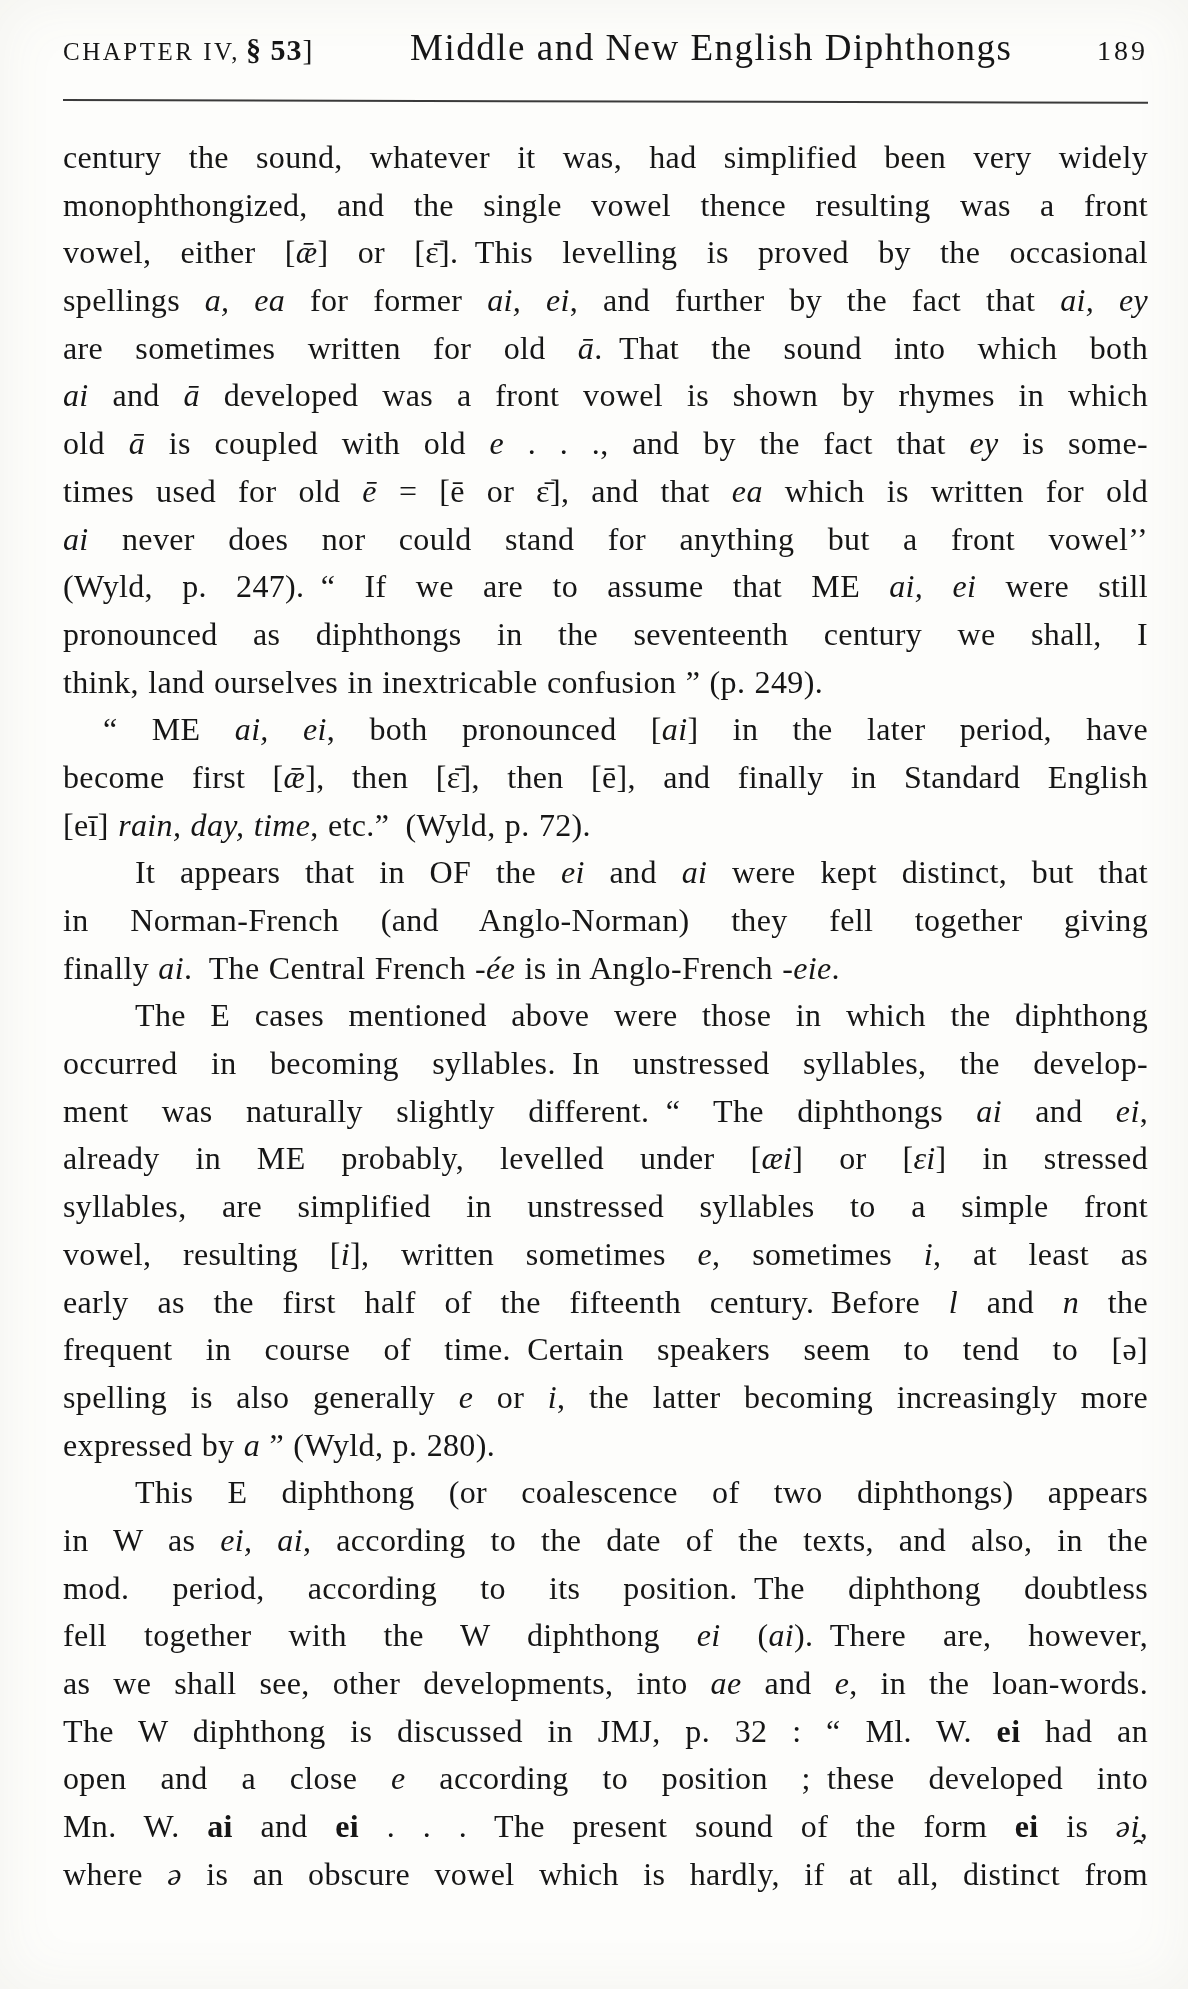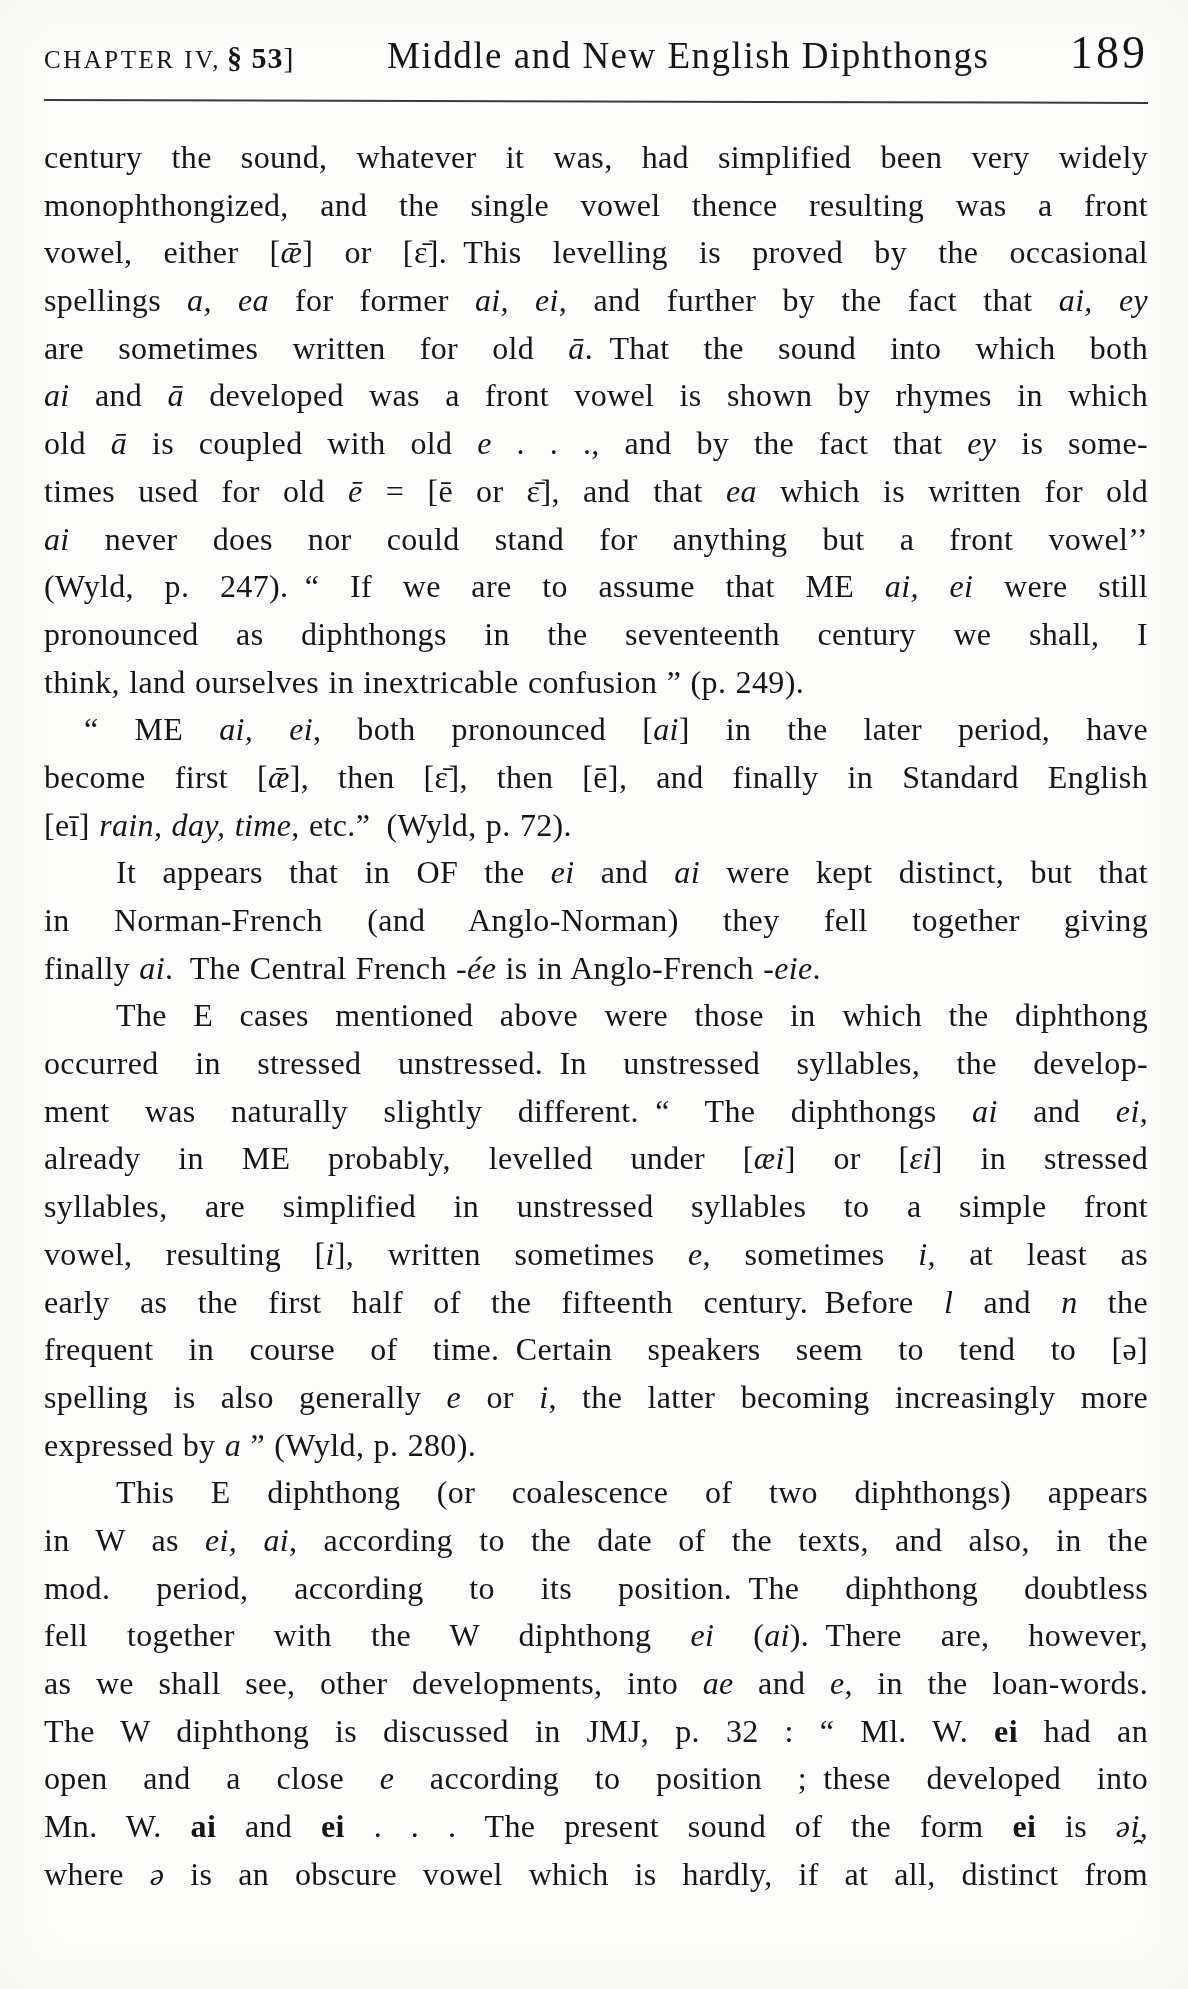--- a/index.html
+++ b/index.html
@@ -9,21 +9,21 @@
   }
   .page {
     position: relative;
     width: 1188px;
     height: 1989px;
     margin: 0 auto;
     background: #fdfdfb;
     color: #161616;
     font-family: "Liberation Serif", "DejaVu Serif", serif;
     box-sizing: border-box;
-    padding: 26px 40px 0 44px;
+    padding: 26px 40px 0 63px;
     overflow: hidden;
     box-shadow: inset 0 0 60px rgba(120,110,90,0.07);
   }
   
   .header {
     display: flex;
     align-items: baseline;
     justify-content: space-between;
     height: 58px;
     white-space: nowrap;
@@ -40,21 +40,21 @@
   }
   .chapter .bracket { font-size: 30px; }
   .title {
     font-size: 37px;
     letter-spacing: 1.5px;
     flex: 1;
     text-align: center;
     padding: 0 18px 0 30px;
   }
   .pageno {
-    font-size: 46px;
+    font-size: 28px;
     letter-spacing: 3px;
   }
   .rule {
     margin-top: 15px;
     border: none;
     border-top: 2.5px solid #3a3a3a;
     transform: rotate(0.15deg);
     transform-origin: left center;
   }
   
@@ -102,21 +102,21 @@
       <div class="line"><span>(Wyld, p. 247). “ If we are to assume that ME </span><span class="it">ai, ei</span><span> were still</span></div>
       <div class="line"><span>pronounced as diphthongs in the seventeenth century we shall, I</span></div>
       <div class="line short"><span>think, land ourselves in inextricable confusion ” (p. 249).</span></div>
       <div class="line indent-q"><span>“ ME </span><span class="it">ai, ei</span><span>, both pronounced [</span><span class="it">ai</span><span>] in the later period, have</span></div>
       <div class="line"><span>become first [</span><span class="it">ǣ</span><span>], then [ε̄], then [ē], and finally in Standard English</span></div>
       <div class="line short"><span>[eī] </span><span class="it">rain, day, time</span><span>, etc.” (Wyld, p. 72).</span></div>
       <div class="line indent"><span>It appears that in OF the </span><span class="it">ei</span><span> and </span><span class="it">ai</span><span> were kept distinct, but that</span></div>
       <div class="line"><span>in Norman-French (and Anglo-Norman) they fell together giving</span></div>
       <div class="line short"><span>finally </span><span class="it">ai</span><span>. The Central French </span><span class="it">-ée</span><span> is in Anglo-French </span><span class="it">-eie</span><span>.</span></div>
       <div class="line indent"><span>The E cases mentioned above were those in which the diphthong</span></div>
-      <div class="line"><span>occurred in stressed unstressed. In unstressed syllables, the develop-</span></div>
+      <div class="line"><span>occurred in becoming syllables. In unstressed syllables, the develop-</span></div>
       <div class="line"><span>ment was naturally slightly different. “ The diphthongs </span><span class="it">ai</span><span> and </span><span class="it">ei</span><span>,</span></div>
       <div class="line"><span>already in ME probably, levelled under [</span><span class="it">æi</span><span>] or [</span><span class="it">εi</span><span>] in stressed</span></div>
       <div class="line"><span>syllables, are simplified in unstressed syllables to a simple front</span></div>
       <div class="line"><span>vowel, resulting [</span><span class="it">i</span><span>], written sometimes </span><span class="it">e</span><span>, sometimes </span><span class="it">i</span><span>, at least as</span></div>
       <div class="line"><span>early as the first half of the fifteenth century. Before </span><span class="it">l</span><span> and </span><span class="it">n</span><span> the</span></div>
       <div class="line"><span>frequent in course of time. Certain speakers seem to tend to [ə]</span></div>
       <div class="line"><span>spelling is also generally </span><span class="it">e</span><span> or </span><span class="it">i</span><span>, the latter becoming increasingly more</span></div>
       <div class="line short"><span>expressed by </span><span class="it">a</span><span> ” (Wyld, p. 280).</span></div>
       <div class="line indent"><span>This E diphthong (or coalescence of two diphthongs) appears</span></div>
       <div class="line"><span>in W as </span><span class="it">ei, ai</span><span>, according to the date of the texts, and also, in the</span></div>

